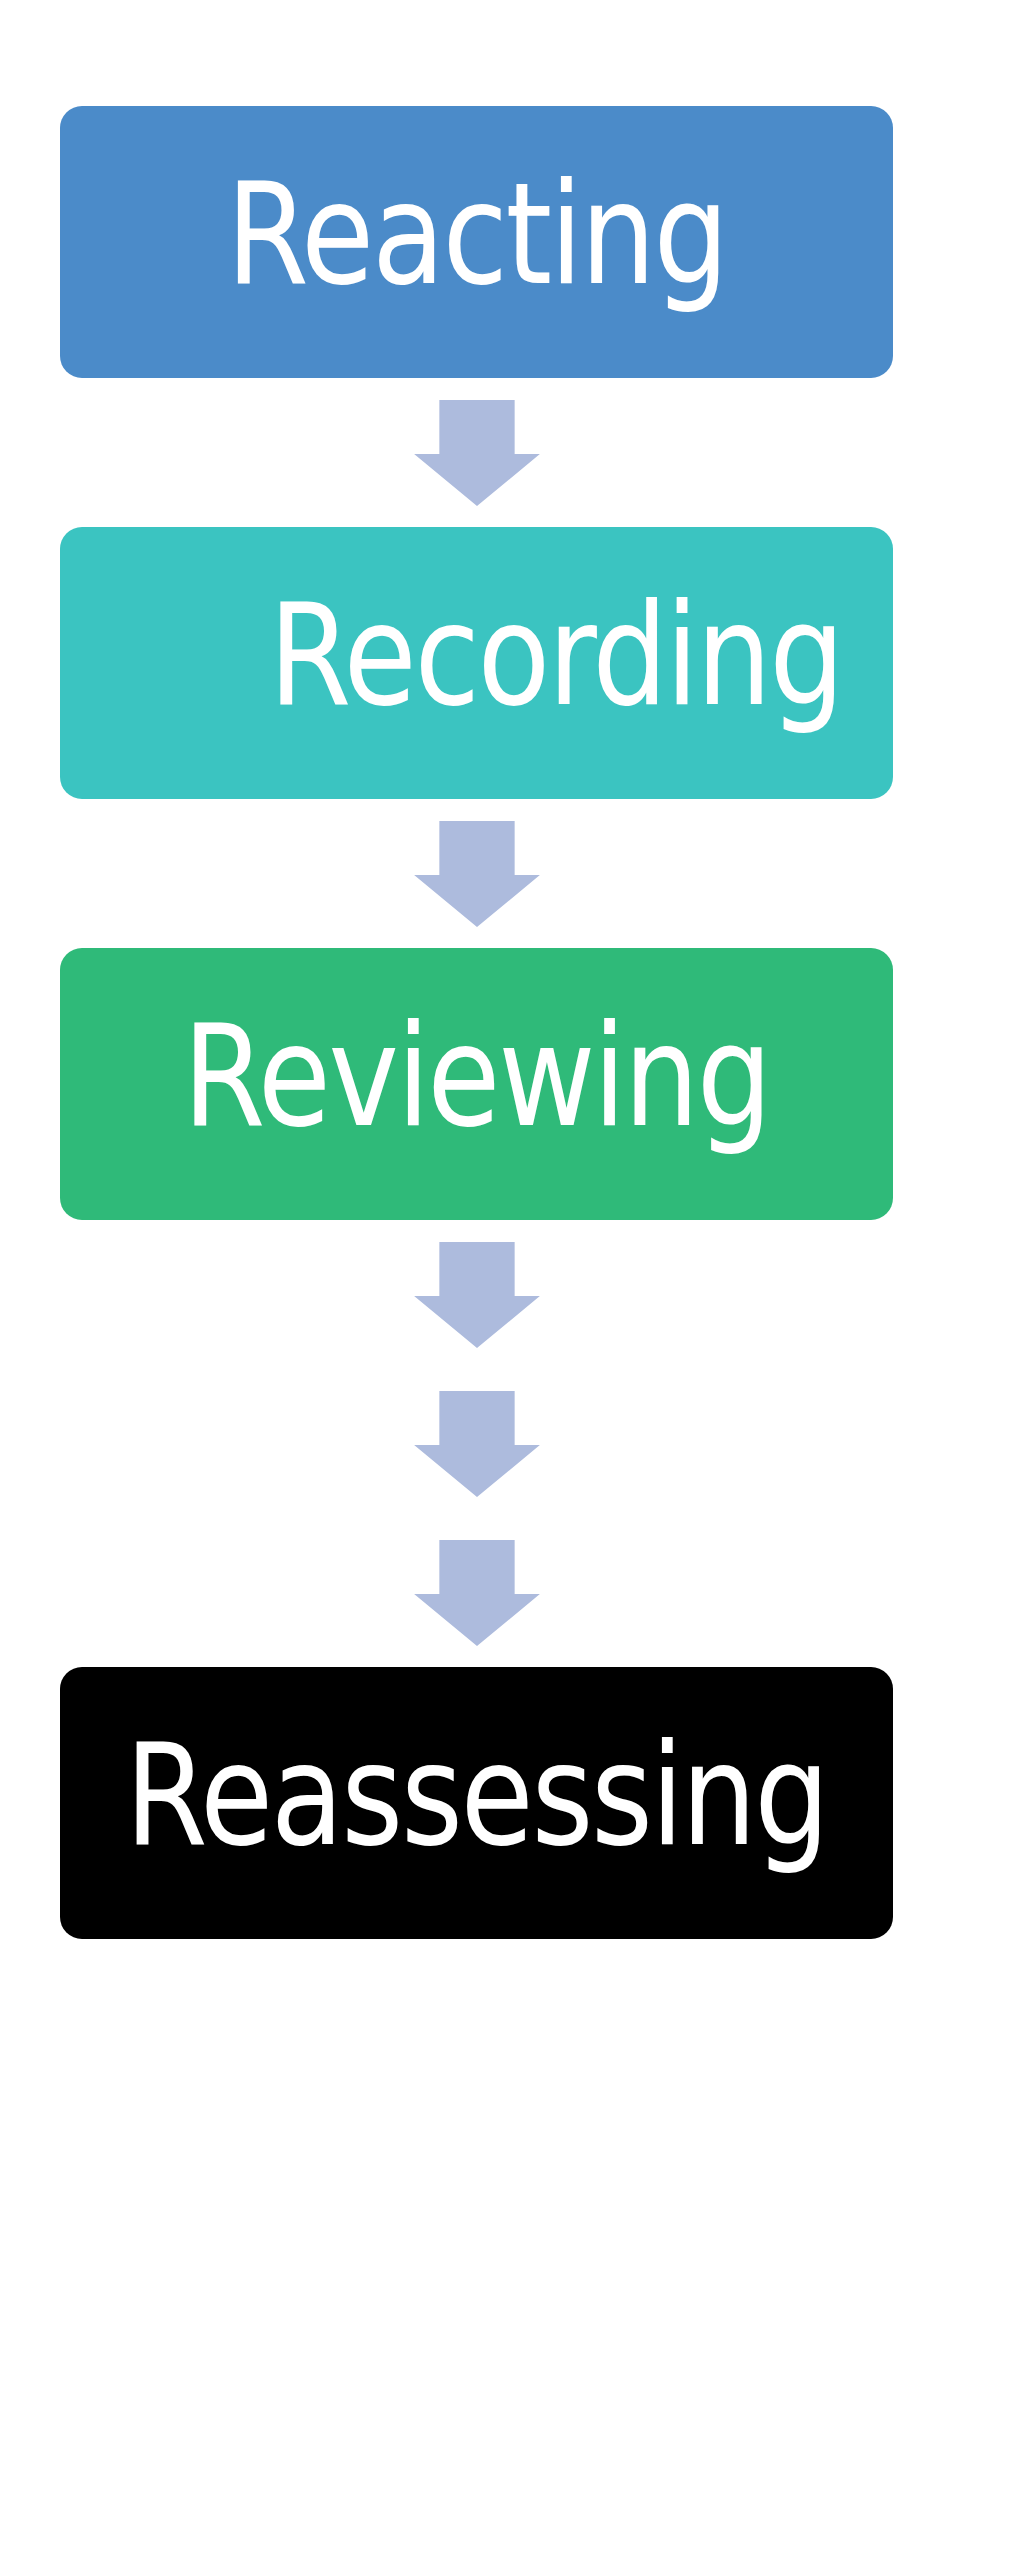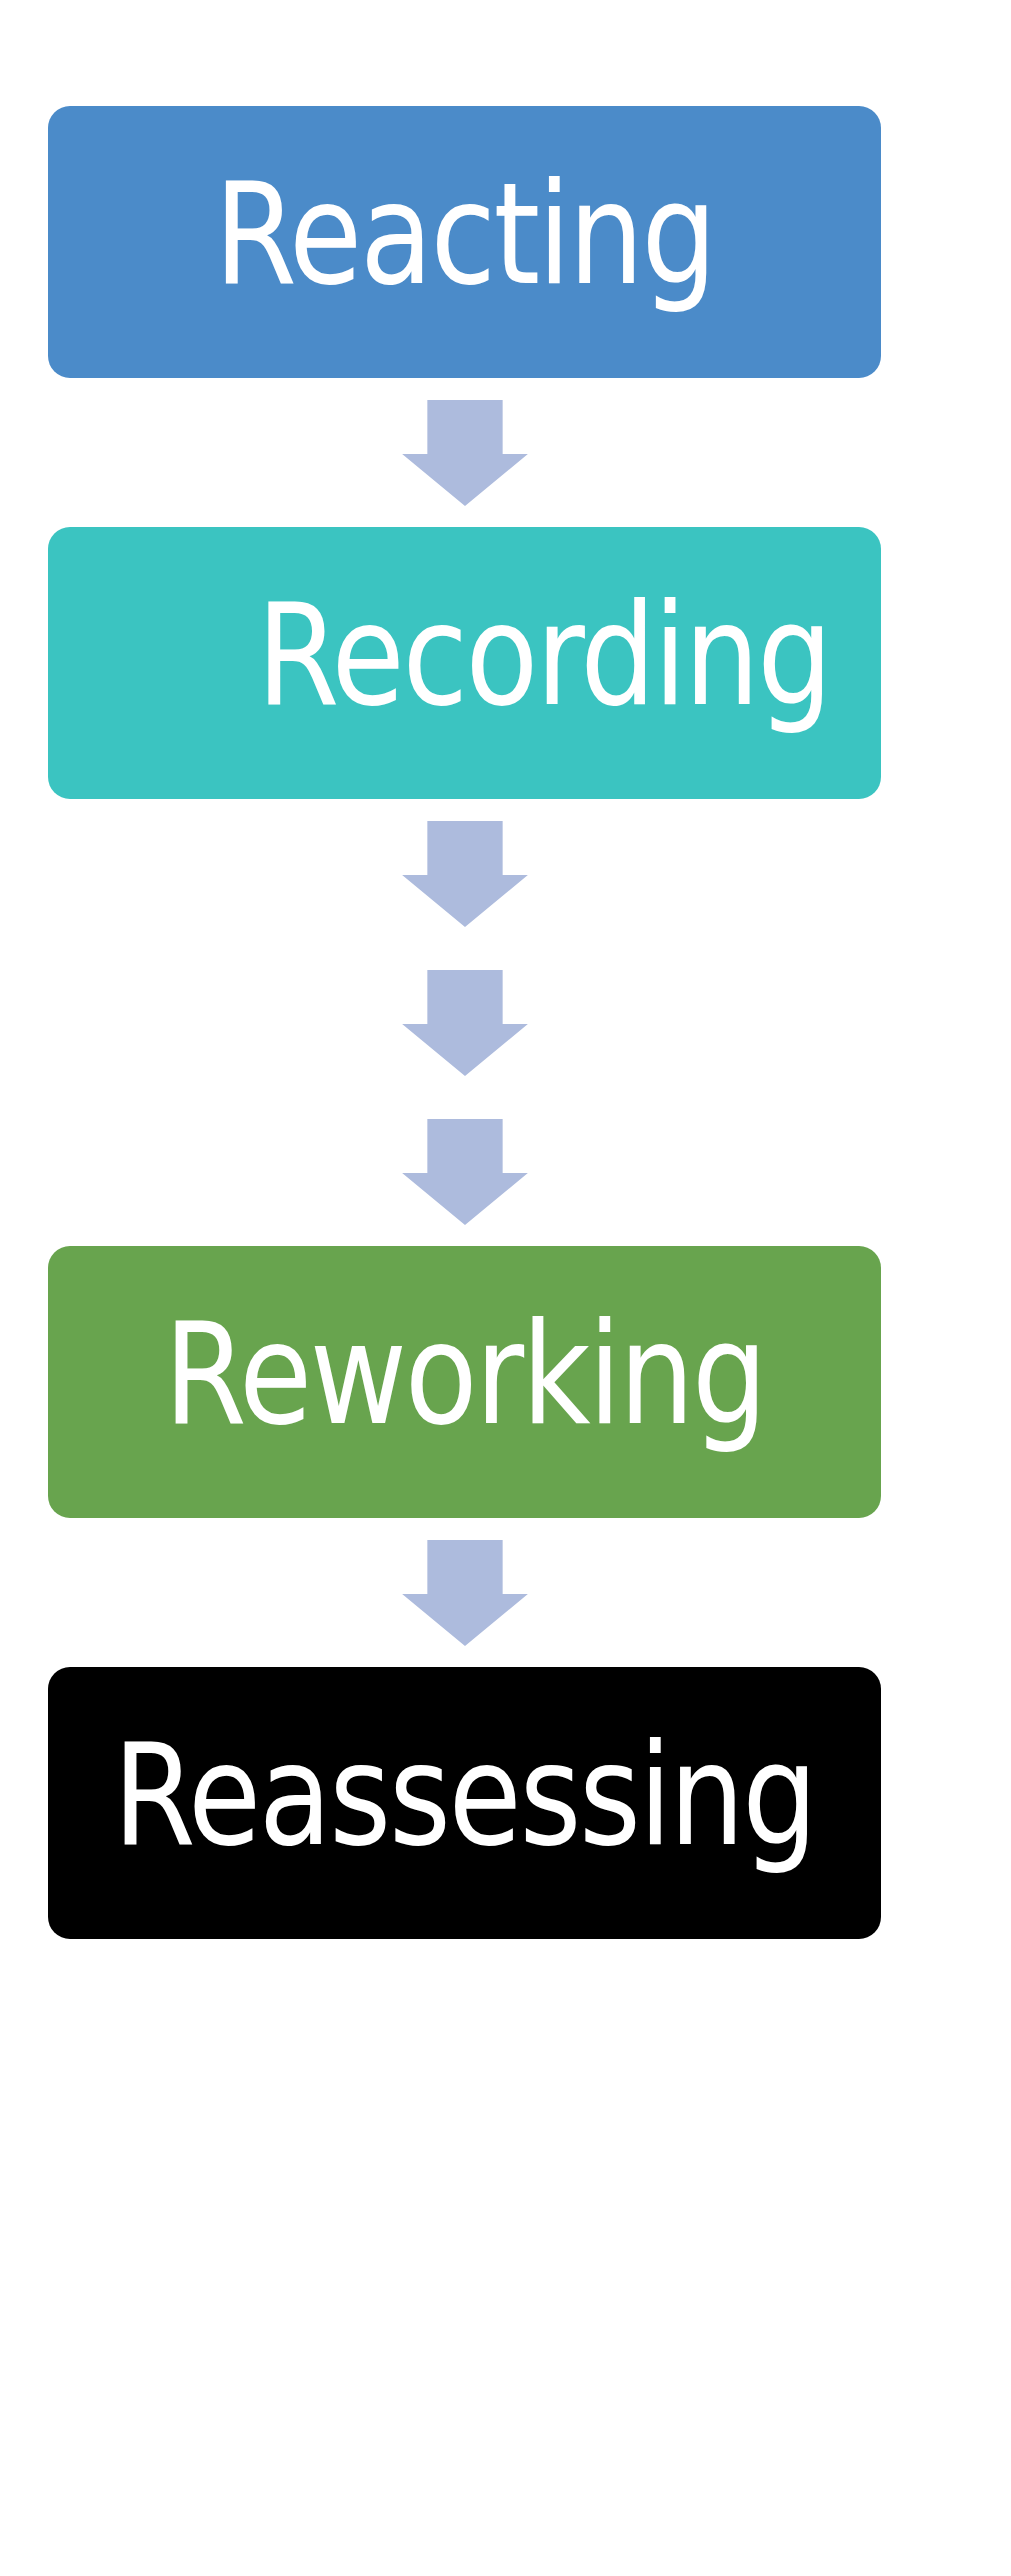--- a/index.html
+++ b/index.html
@@ -8,21 +8,21 @@
   }
   body {
     width: 1012px;
     height: 2576px;
     font-family: "DejaVu Sans", "Liberation Sans", sans-serif;
     overflow: hidden;
   }
   .flow {
     box-sizing: border-box;
     padding-top: 106px;
-    padding-left: 48px;
+    padding-left: 60px;
     width: 1012px;
   }
   .step-box {
     width: 833px;
     height: 272px;
     border-radius: 22px;
     display: flex;
     align-items: center;
     justify-content: center;
   }
@@ -64,37 +64,37 @@
   <div class="step-box" style="background-color: rgb(59, 196, 193); justify-content: flex-end;">
     <span class="step-label">Recording</span>
   </div>
 
   <div class="arrow-gap">
     <svg class="down-arrow" width="126" height="106" viewBox="0 0 172 145">
       <polygon points="34.5,0 137.5,0 137.5,74 172,74 86,145 0,74 34.5,74" style="fill: rgb(173, 187, 221);"></polygon>
     </svg>
   </div>
 
+  <div class="step-box" style="background-color: rgb(47, 186, 121);">
+    <span class="step-label">Reviewing</span>
+  </div>
 
   <div class="arrow-gap">
     <svg class="down-arrow" width="126" height="106" viewBox="0 0 172 145">
       <polygon points="34.5,0 137.5,0 137.5,74 172,74 86,145 0,74 34.5,74" style="fill: rgb(173, 187, 221);"></polygon>
     </svg>
   </div>
 
 
   <div class="arrow-gap">
     <svg class="down-arrow" width="126" height="106" viewBox="0 0 172 145">
       <polygon points="34.5,0 137.5,0 137.5,74 172,74 86,145 0,74 34.5,74" style="fill: rgb(173, 187, 221);"></polygon>
     </svg>
   </div>
 
-  <div class="step-box" style="background-color: rgb(104, 164, 78);">
-    <span class="step-label">Reworking</span>
-  </div>
 
   <div class="arrow-gap">
     <svg class="down-arrow" width="126" height="106" viewBox="0 0 172 145">
       <polygon points="34.5,0 137.5,0 137.5,74 172,74 86,145 0,74 34.5,74" style="fill: rgb(173, 187, 221);"></polygon>
     </svg>
   </div>
 
   <div class="step-box" style="background-color: #000000;">
     <span class="step-label">Reassessing</span>
   </div>

